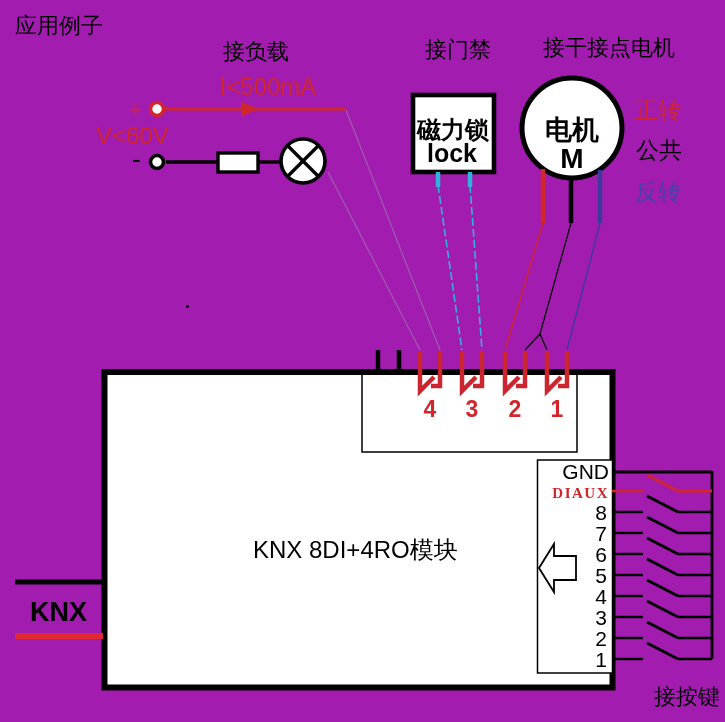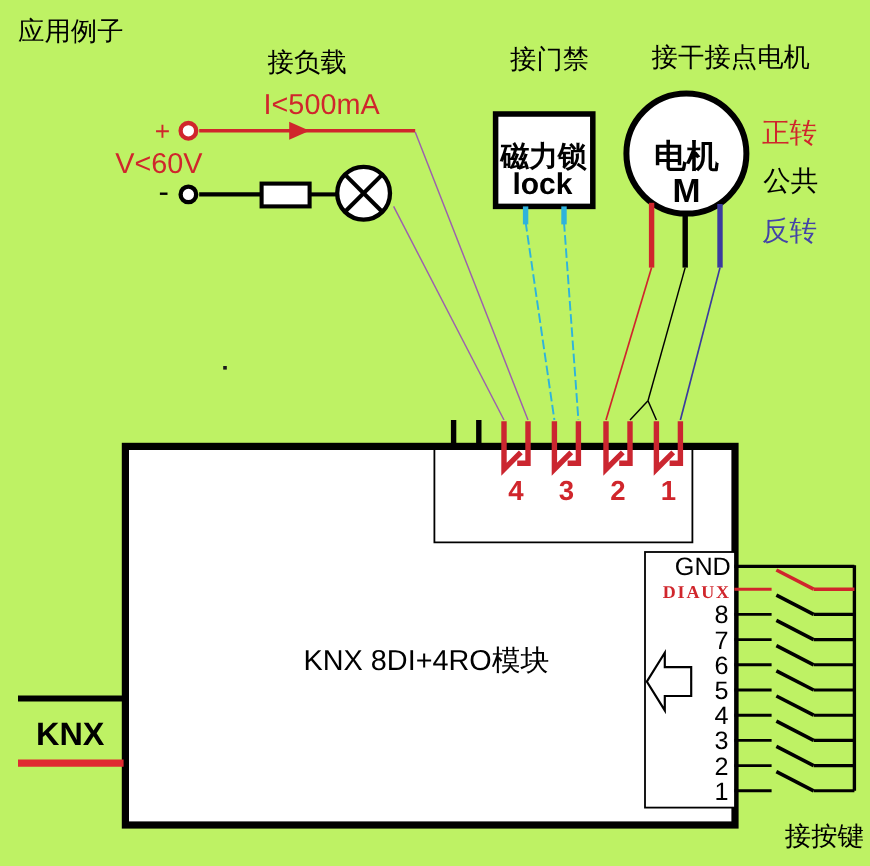--- a/index.html
+++ b/index.html
@@ -1,16 +1,16 @@
 <!DOCTYPE html>
 <html><head>
 <meta charset="utf-8">
 <style>
   html,body{margin:0;padding:0;background:#ffffff;}
-  #canvas{position:relative;width:725px;height:722px;background:#bef264;overflow:hidden;
+  #canvas{position:relative;width:725px;height:722px;background:#a21caf;overflow:hidden;
           font-family:"Liberation Sans","DejaVu Sans",sans-serif;}
   svg{position:absolute;left:0;top:0;}
   text{font-family:"Liberation Sans","DejaVu Sans",sans-serif;fill:#000;}
   .cjk{font-size:22px;}
   .red-fill{fill:#d0262c;}
   .blue-fill{fill:#4343a8;}
   .serif-b{font-family:"Liberation Serif","DejaVu Serif",serif;font-weight:bold;}
 </style>
 </head>
 <body>

